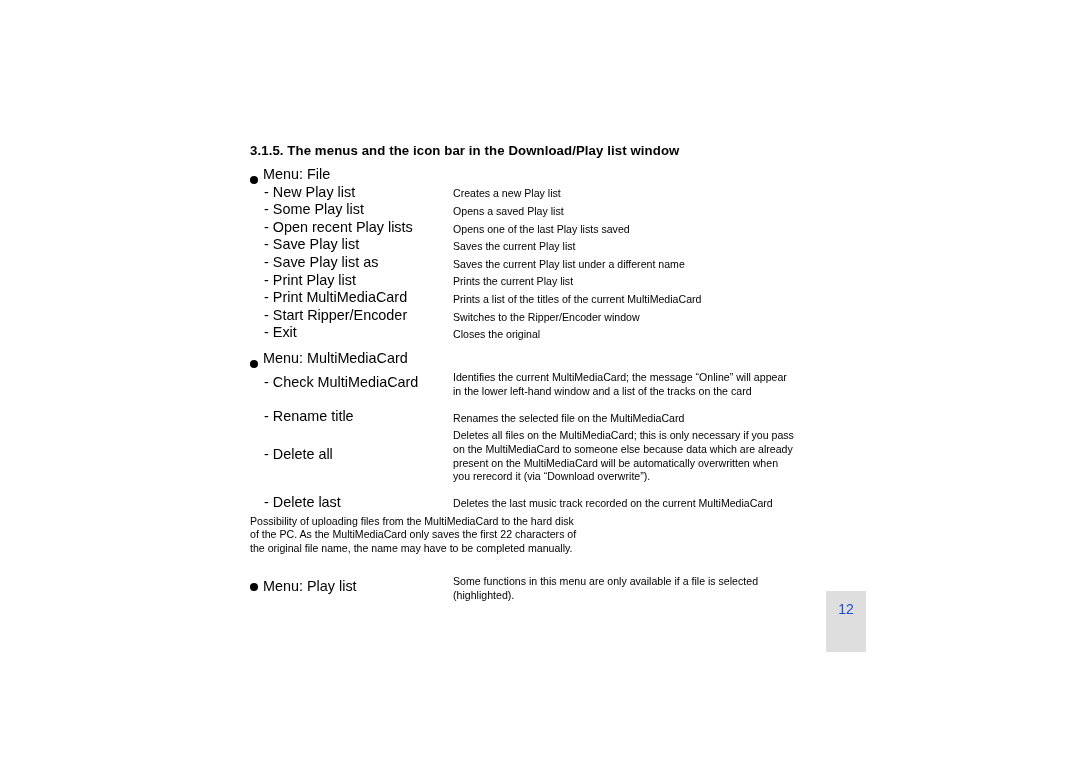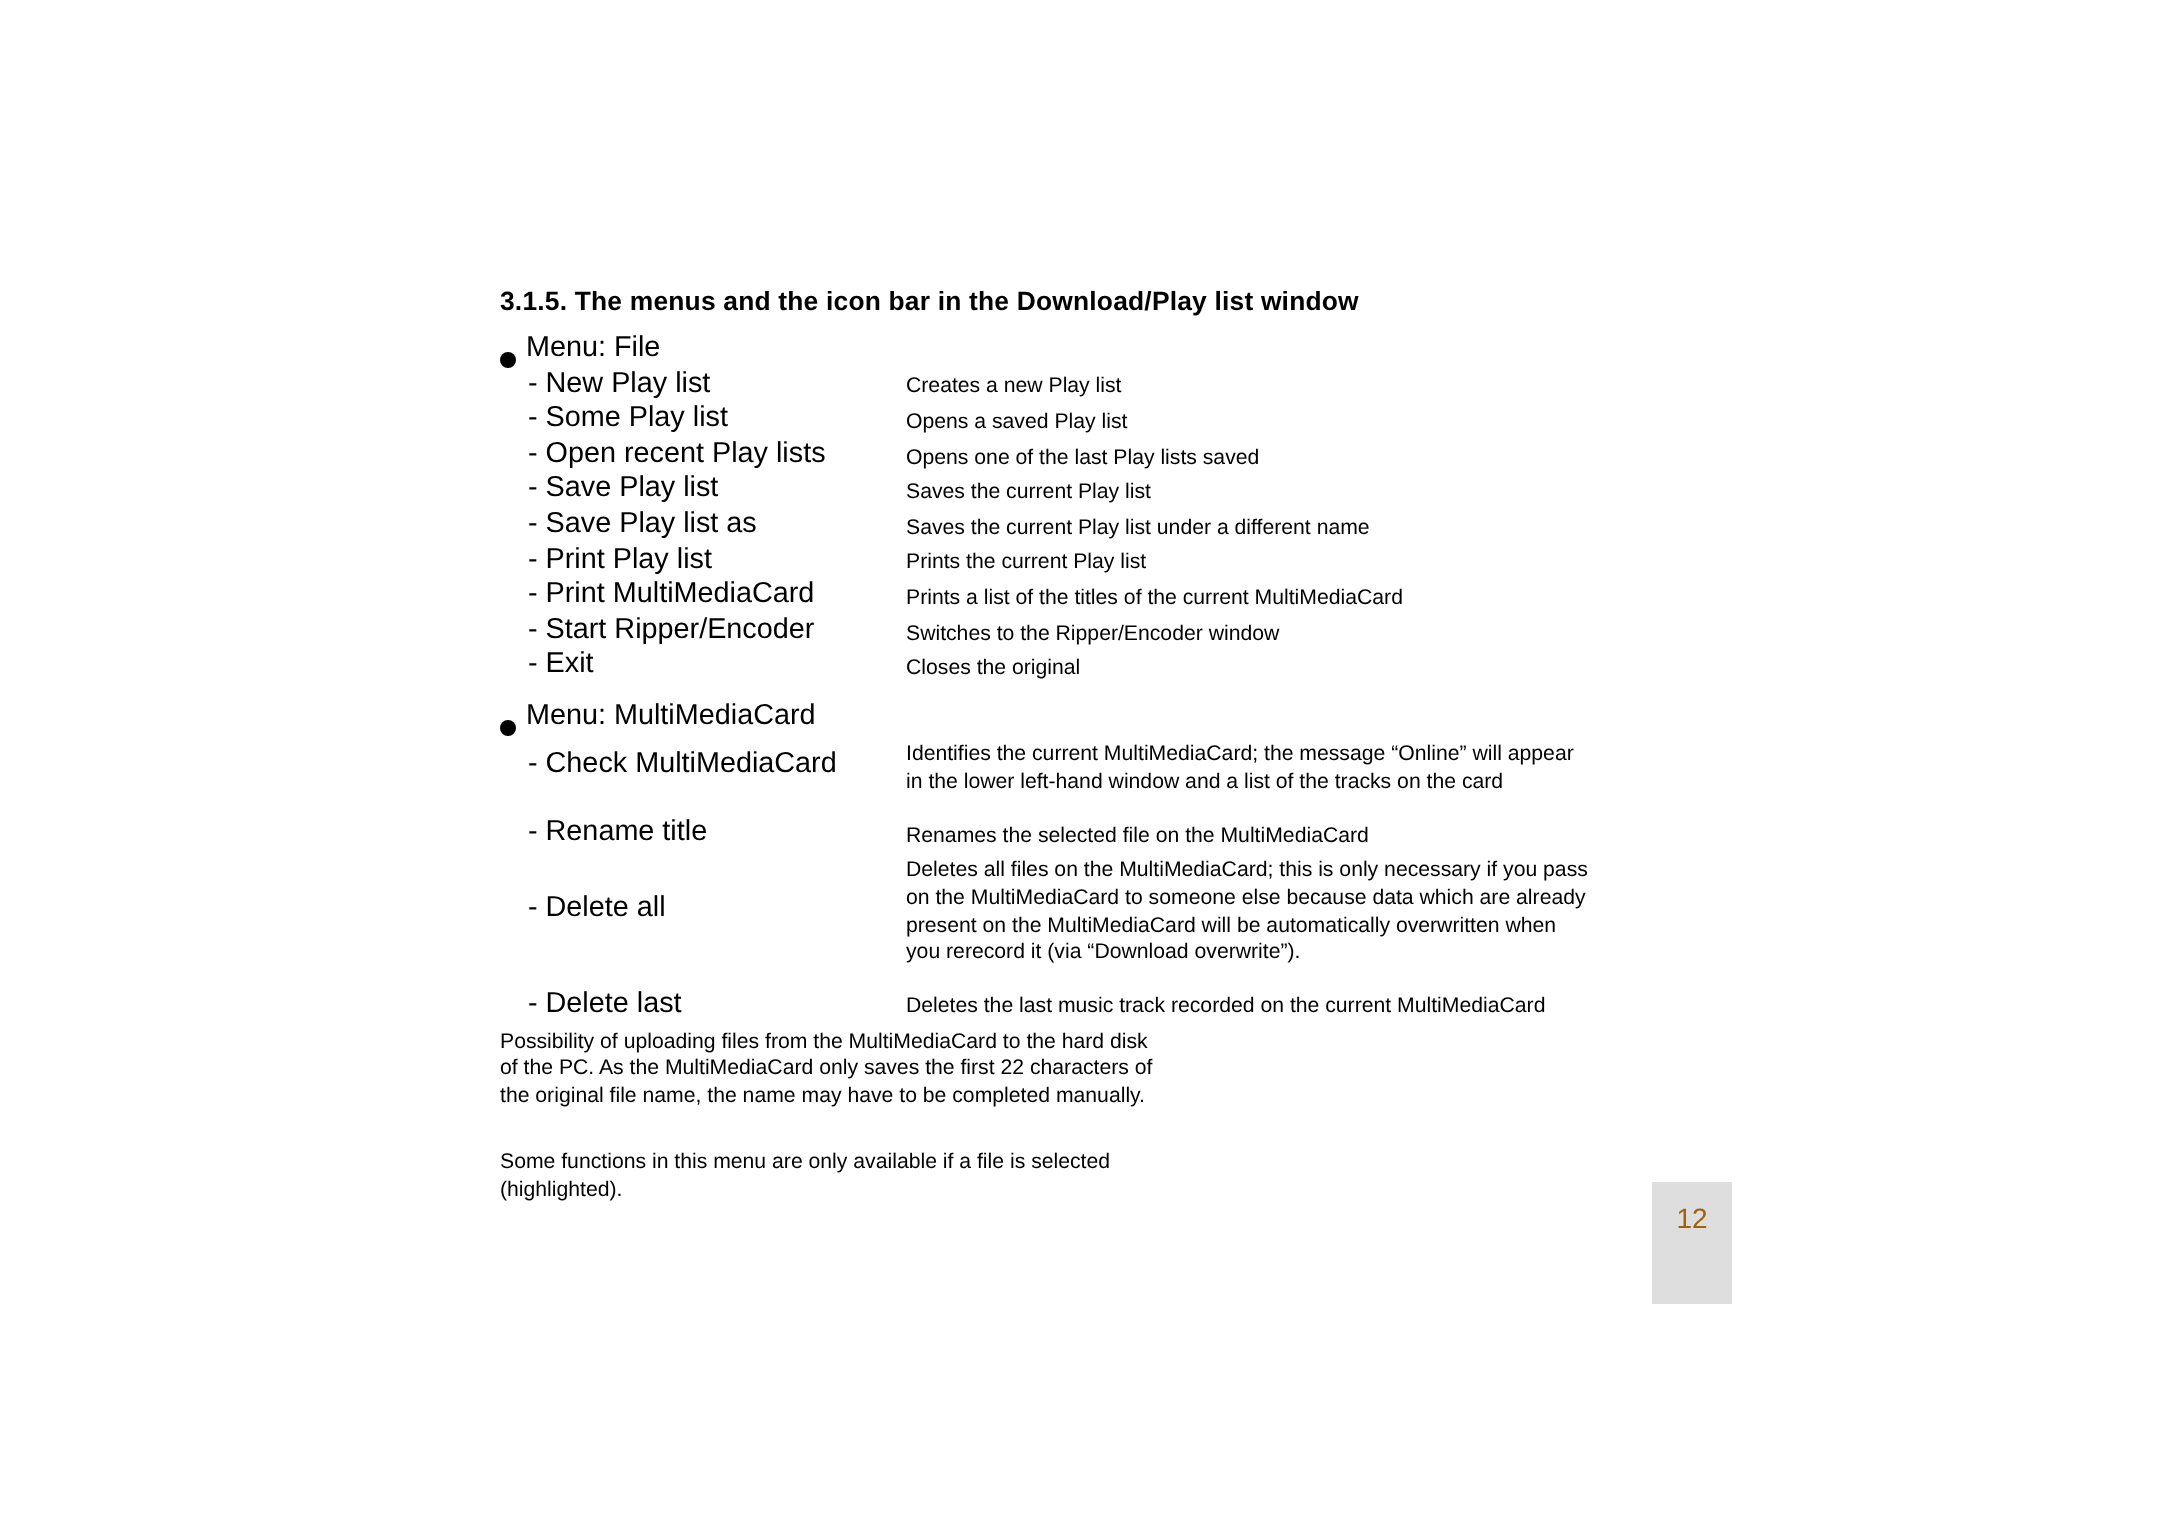--- a/index.html
+++ b/index.html
@@ -112,21 +112,21 @@
     height: 61px;
     background: #dedede;
   }
   .page-number-text {
     position: absolute;
     left: 0;
     top: 10px;
     width: 40px;
     text-align: center;
     font-size: 14px;
-    color: #a16207;
+    color: #1d4ed8;
   }
 </style>
 </head>
 <body>
 
 <div id="page">
 
   <div class="section-heading">3.1.5. The menus and the icon bar in the Download/Play list window</div>
 
   <div class="content">
@@ -247,20 +247,24 @@
       <div class="item-desc">
         <p>Possibility of uploading files from the MultiMediaCard to the hard disk</p>
         <p>of the PC. As the MultiMediaCard only saves the first 22 characters of</p>
         <p>the original file name, the name may have to be completed manually.</p>
       </div>
     </div>
 
     <div class="spacer-16"></div>
 
     <div class="row group-row">
+      <div class="item-label">
+        <span class="bullet-icon"></span>
+        <span class="menu-group-label">Menu: Play list</span>
+      </div>
       <div class="item-desc">
         <p>Some functions in this menu are only available if a file is selected</p>
         <p>(highlighted).</p>
       </div>
     </div>
 
   </div>
 
   <div class="page-number-box">
     <div class="page-number-text">12</div>

